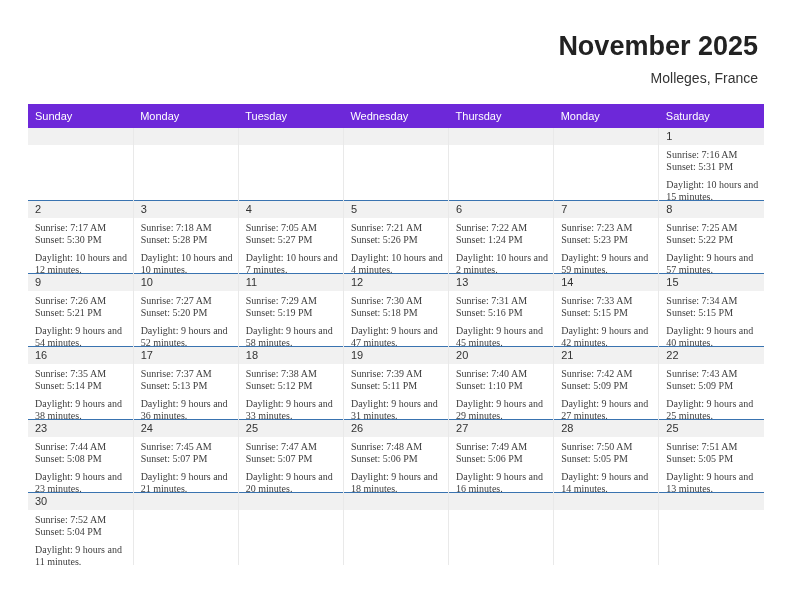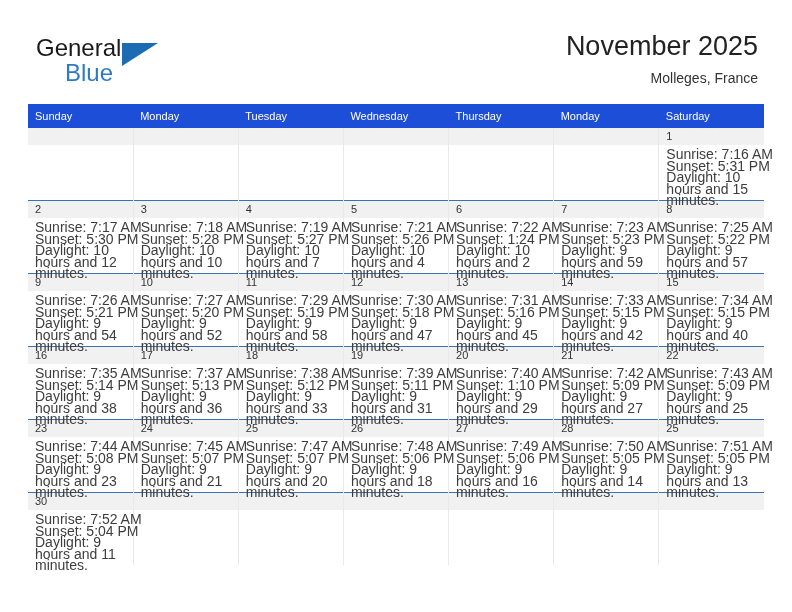--- a/index.html
+++ b/index.html
@@ -66,41 +66,42 @@
     position: absolute;
     right: 6px;
     top: 0;
     text-align: right;
   }
   .cal-title {
     font-size: 27px;
     color: #222222;
     line-height: 32px;
     white-space: nowrap;
+    font-weight: bold;
   }
   .cal-sub {
     font-size: 14px;
     color: #333333;
     line-height: 20px;
     margin-top: 6px;
     white-space: nowrap;
     text-align: right;
   }
 
   
   .cal {
     position: absolute;
     left: 28px;
     top: 104px;
     width: 736px;
     border-collapse: collapse;
     table-layout: fixed;
   }
   .cal th {
-    background: #1d4ed8;
+    background: #6d28d9;
     color: #ffffff;
     font-size: 11px;
     font-weight: normal;
     text-align: left;
     padding: 6px 0 6px 7px;
     height: 10px;
     border: none;
   }
   .wk-row > td {
     width: 105.14px;
@@ -125,42 +126,39 @@
     color: #333333;
     padding: 3px 0 3px 7px;
     height: 11px;
     line-height: 11px;
   }
   .daynum.empty {
     color: transparent;
   }
   .info {
     padding: 4px 5px 0 7px;
-    font-size: 14px;
+    font-size: 10px;
     line-height: 11.6px;
     color: #3d3d3d;
+    font-family: Liberation Serif, serif;
   }
   .info div {
     white-space: nowrap;
   }
   .info .wrap {
     white-space: normal;
+    margin-top: 7px;
   }
 </style>
 </head>
 <body>
 
 <div class="page">
 
   <div class="top">
-    <div class="brand">
-      <span class="brand-general">General</span>
-      <span class="brand-tri"></span>
-      <span class="brand-blue">Blue</span>
-    </div>
     <div class="titles">
       <div class="cal-title">November 2025</div>
       <div class="cal-sub">Molleges, France</div>
     </div>
   </div>
 
   <table class="cal">
     <thead>
       <tr>
         <th>Sunday</th>
@@ -233,21 +231,21 @@
                 <div>Sunrise: 7:18 AM</div>
                 <div>Sunset: 5:28 PM</div>
                 <div class="wrap">Daylight: 10 hours and 10 minutes.</div>
               </div>
             </div>
           </td>
           <td>
             <div class="cell">
               <div class="daynum">4</div>
               <div class="info">
-                <div>Sunrise: 7:19 AM</div>
+                <div>Sunrise: 7:05 AM</div>
                 <div>Sunset: 5:27 PM</div>
                 <div class="wrap">Daylight: 10 hours and 7 minutes.</div>
               </div>
             </div>
           </td>
           <td>
             <div class="cell">
               <div class="daynum">5</div>
               <div class="info">
                 <div>Sunrise: 7:21 AM</div>

